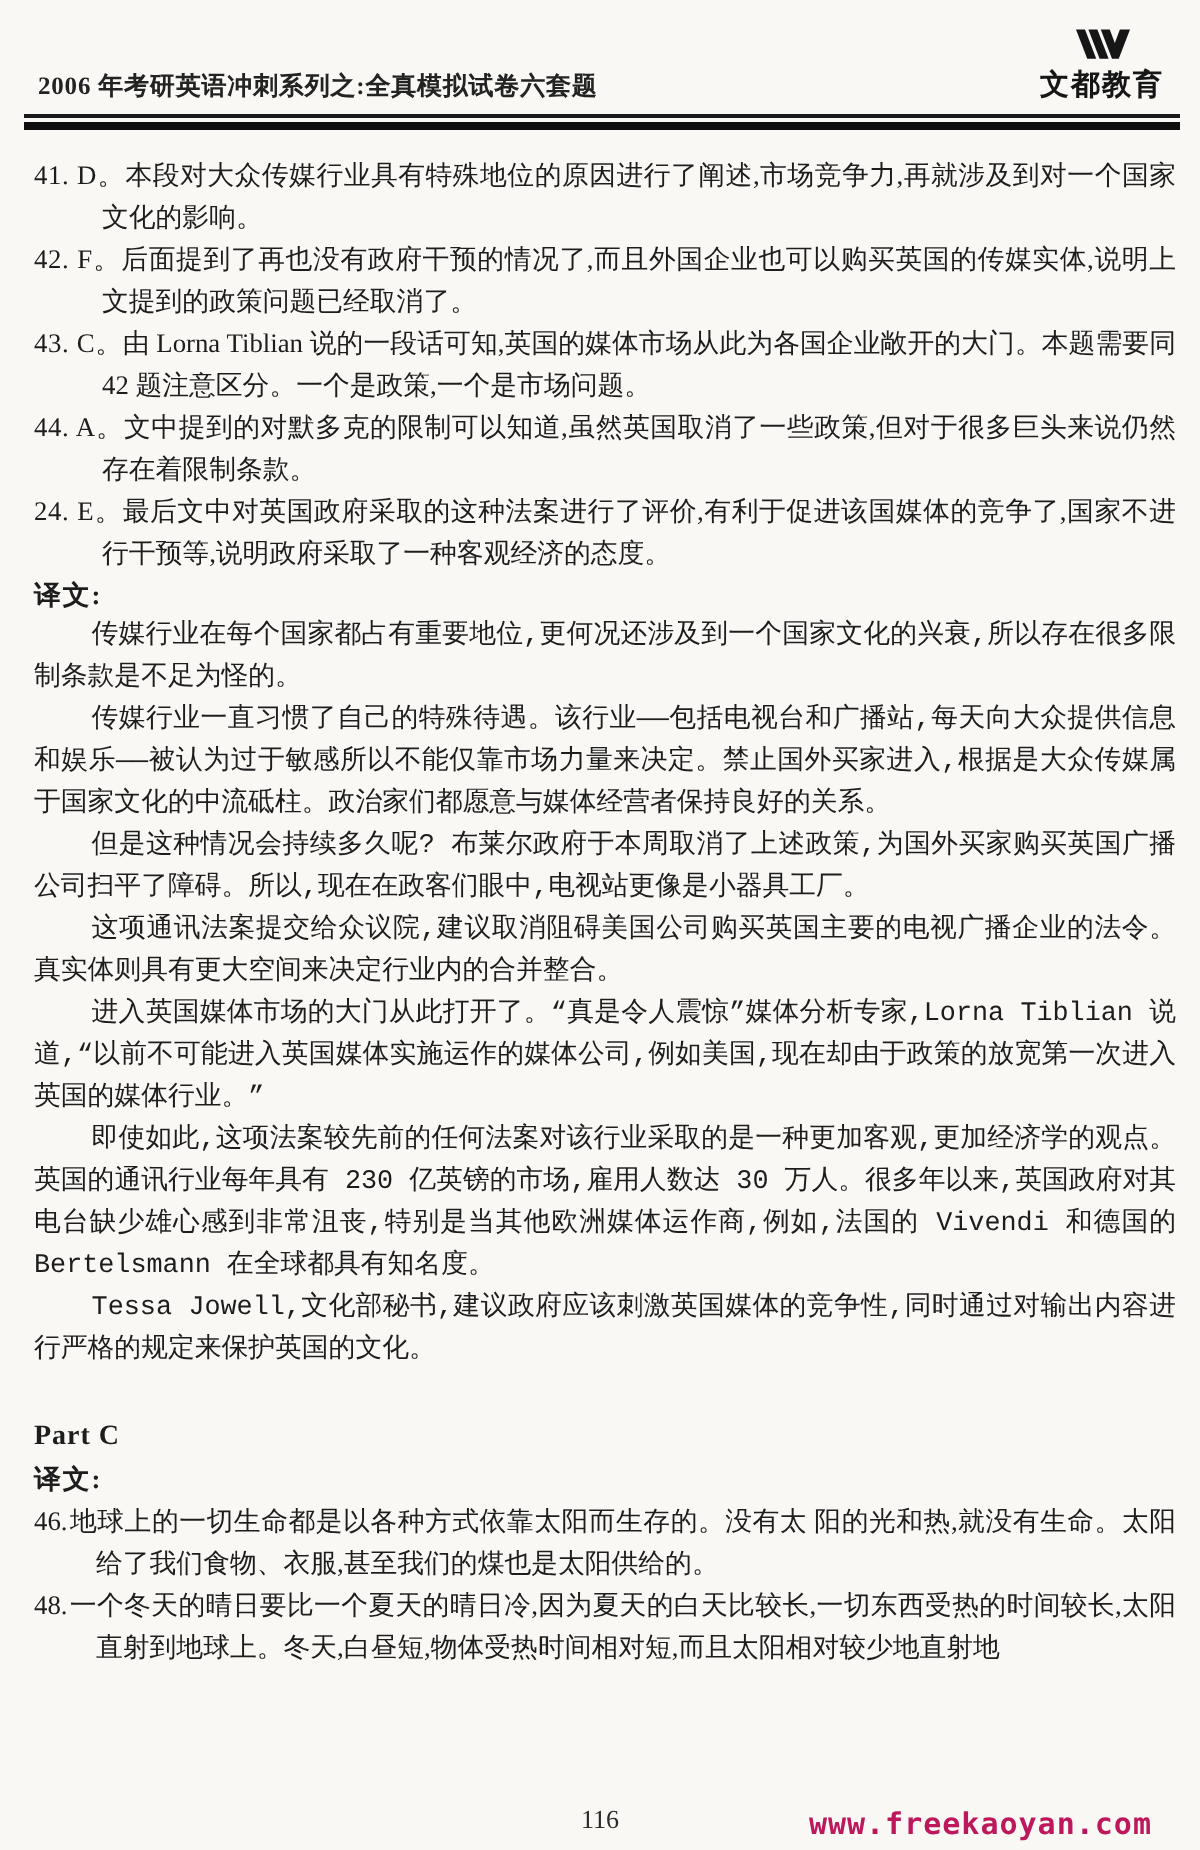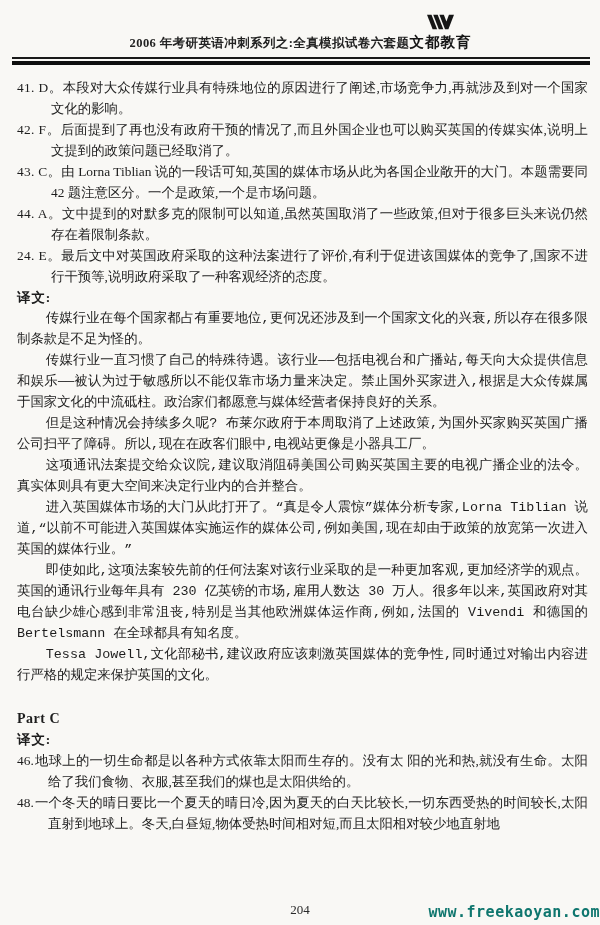--- a/index.html
+++ b/index.html
@@ -4,44 +4,44 @@
 <style>
   html,body{margin:0;padding:0;}
   body{
     width:600px;height:925px;overflow:hidden;position:relative;
     background:#f9f8f5;
     font-family:"Liberation Serif","DejaVu Serif",serif;
     color:#1d1d1d;
   }
   .page{padding:10px 10px 0 12px;}
   
-  .hdr{display:flex;justify-content:center;align-items:flex-end;padding:4px 8px 0 7px;}
+  .hdr{display:flex;justify-content:space-between;align-items:flex-end;padding:4px 8px 0 7px;}
   .hdr-title{font-size:12.5px;font-weight:bold;color:#232323;letter-spacing:.4px;white-space:nowrap;}
   .logo{display:flex;align-items:center;gap:3px;flex-direction:column;}
   .logo-mark{width:27px;height:16px;display:block;}
   .logo-text{font-family:"Liberation Sans","DejaVu Sans",sans-serif;font-weight:bold;font-size:14.5px;color:#161616;letter-spacing:1px;}
   .rules{margin-top:5px;}
   .rule-thin{height:2px;background:#1a1a1a;}
   .rule-thick{height:4px;background:#0e0e0e;margin-top:2px;}
   
   .content{margin-top:12px;padding:0 2px 0 5px;font-size:13.4px;line-height:21px;text-align:justify;}
   .ans{margin:0;padding-left:34px;text-indent:-34px;}
   .ans .lbl{letter-spacing:.3px;}
   .t-head{margin:0;font-weight:bold;letter-spacing:1px;}
   .para{margin:0;text-indent:2.15em;font-family:Liberation Mono, monospace;}
   .partc-head{margin:22px 0 0 0;font-weight:bold;font-size:14px;letter-spacing:.5px;line-height:21px;}
   .item{margin:0;padding-left:31px;text-indent:-31px;}
   .item .lbl{margin-right:1px;}
   
   .pagenum{position:absolute;left:0;right:0;bottom:7px;text-align:center;font-size:13px;color:#2a2a2a;}
   .siteurl{
-    position:absolute;right:0;bottom:4px;
+    position:absolute;right:24px;bottom:4px;
     font-family:"DejaVu Sans Mono","Liberation Mono",monospace;
     font-weight:bold;font-size:15px;letter-spacing:.5px;
-    color:#0f766e;text-decoration:none;text-align:right;
+    color:#be185d;text-decoration:none;text-align:right;
   }
 </style>
 </head>
 <body>
 
 <div class="page">
 
   <div class="hdr">
     <div class="hdr-title">2006 年考研英语冲刺系列之:全真模拟试卷六套题</div>
     <div class="logo">
@@ -79,14 +79,14 @@
 
     <p class="partc-head">Part C</p>
     <p class="t-head">译文:</p>
 
     <p class="item"><span class="lbl">46.</span><span>地球上的一切生命都是以各种方式依靠太阳而生存的。没有太 阳的光和热,就没有生命。太阳给了我们食物、衣服,甚至我们的煤也是太阳供给的。</span></p>
     <p class="item"><span class="lbl">48.</span><span>一个冬天的晴日要比一个夏天的晴日冷,因为夏天的白天比较长,一切东西受热的时间较长,太阳直射到地球上。冬天,白昼短,物体受热时间相对短,而且太阳相对较少地直射地</span></p>
 
   </div>
 </div>
 
-<div class="pagenum">204</div>
+<div class="pagenum">116</div>
 <a class="siteurl" href="#">www.freekaoyan.com</a>
 
 </body></html>

